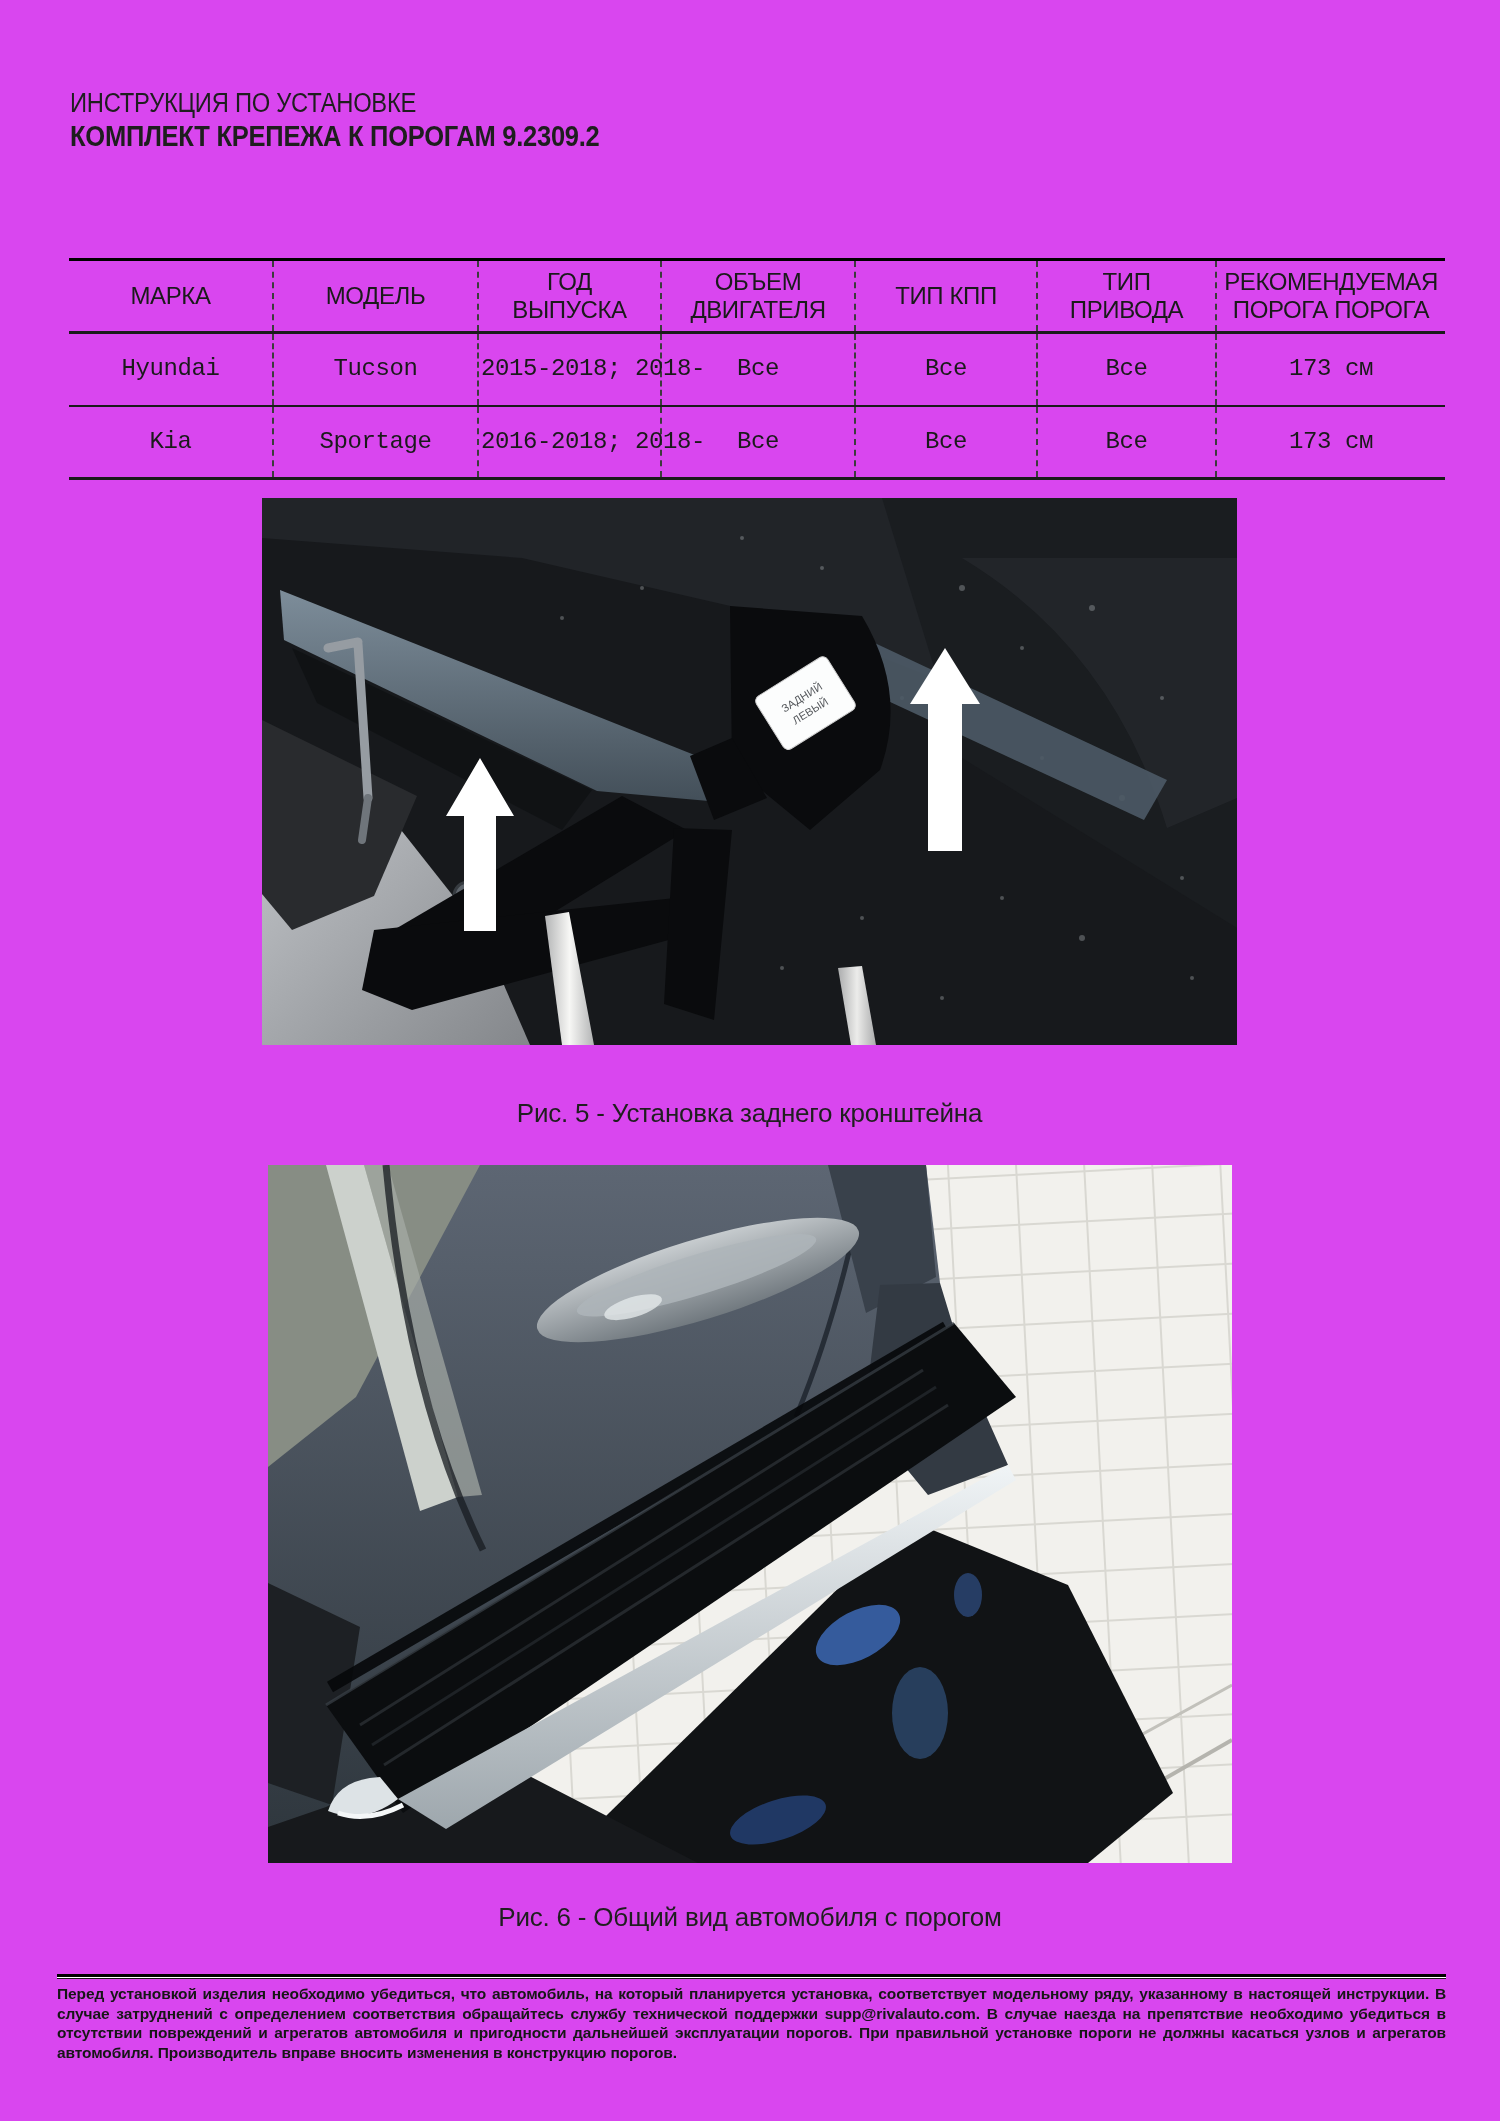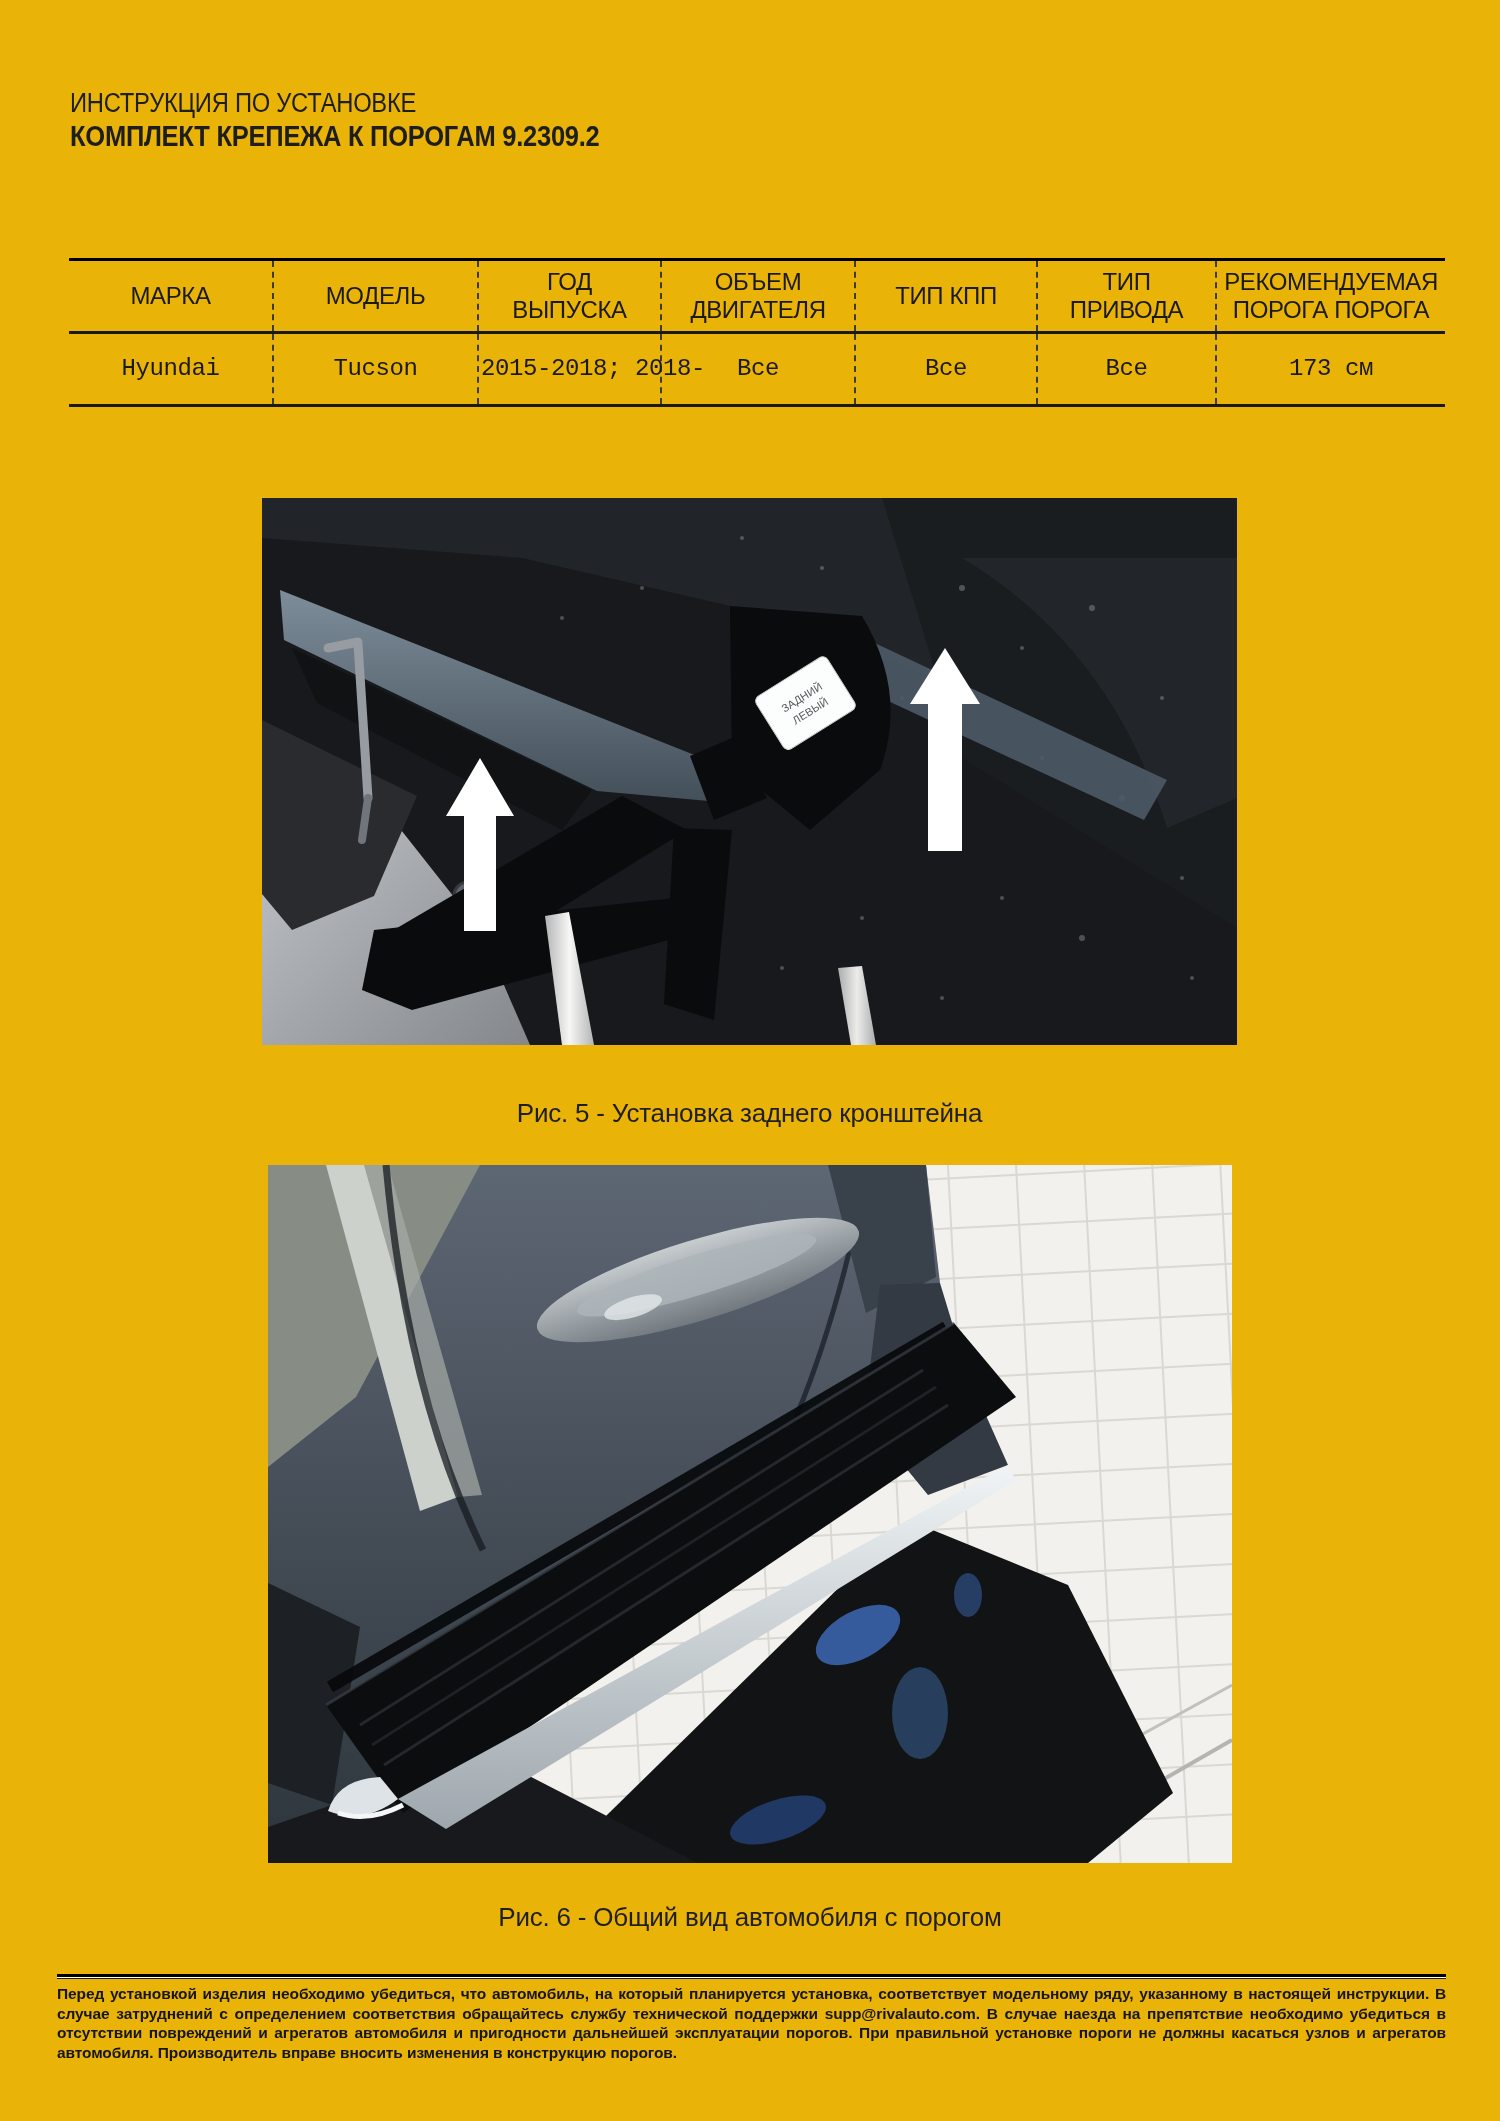--- a/index.html
+++ b/index.html
@@ -1,20 +1,20 @@
 <!DOCTYPE html>
 <html><head>
 <meta charset="utf-8">
 <style>
   html,body{margin:0;padding:0;background:#ffffff;}
   #page{
     position:relative;
     width:1500px;
     height:2121px;
-    background:#eab308;
+    background:#d946ef;
     font-family:"Liberation Sans", sans-serif;
     color:#1b1b1b;
     overflow:hidden;
   }
   
   .doc-title{
     position:absolute;
     left:70px;
     transform:scaleX(.88);
     transform-origin:left center;
@@ -117,20 +117,29 @@
     <tbody>
       <tr>
         <td>Hyundai</td>
         <td>Tucson</td>
         <td>2015-2018; 2018-</td>
         <td>Все</td>
         <td>Все</td>
         <td>Все</td>
         <td>173 см</td>
       </tr>
+      <tr>
+        <td>Kia</td>
+        <td>Sportage</td>
+        <td>2016-2018; 2018-</td>
+        <td>Все</td>
+        <td>Все</td>
+        <td>Все</td>
+        <td>173 см</td>
+      </tr>
     </tbody>
   </table>
 
   <div class="figure" id="figure5">
     <svg width="975" height="547" viewBox="0 0 975 547">
       <defs>
         <linearGradient id="gLight" x1="0" y1="0" x2="1" y2="1">
           <stop offset="0" stop-color="#c4c7cb"></stop>
             <stop offset="1" stop-color="#84878b"></stop>
         </linearGradient>

